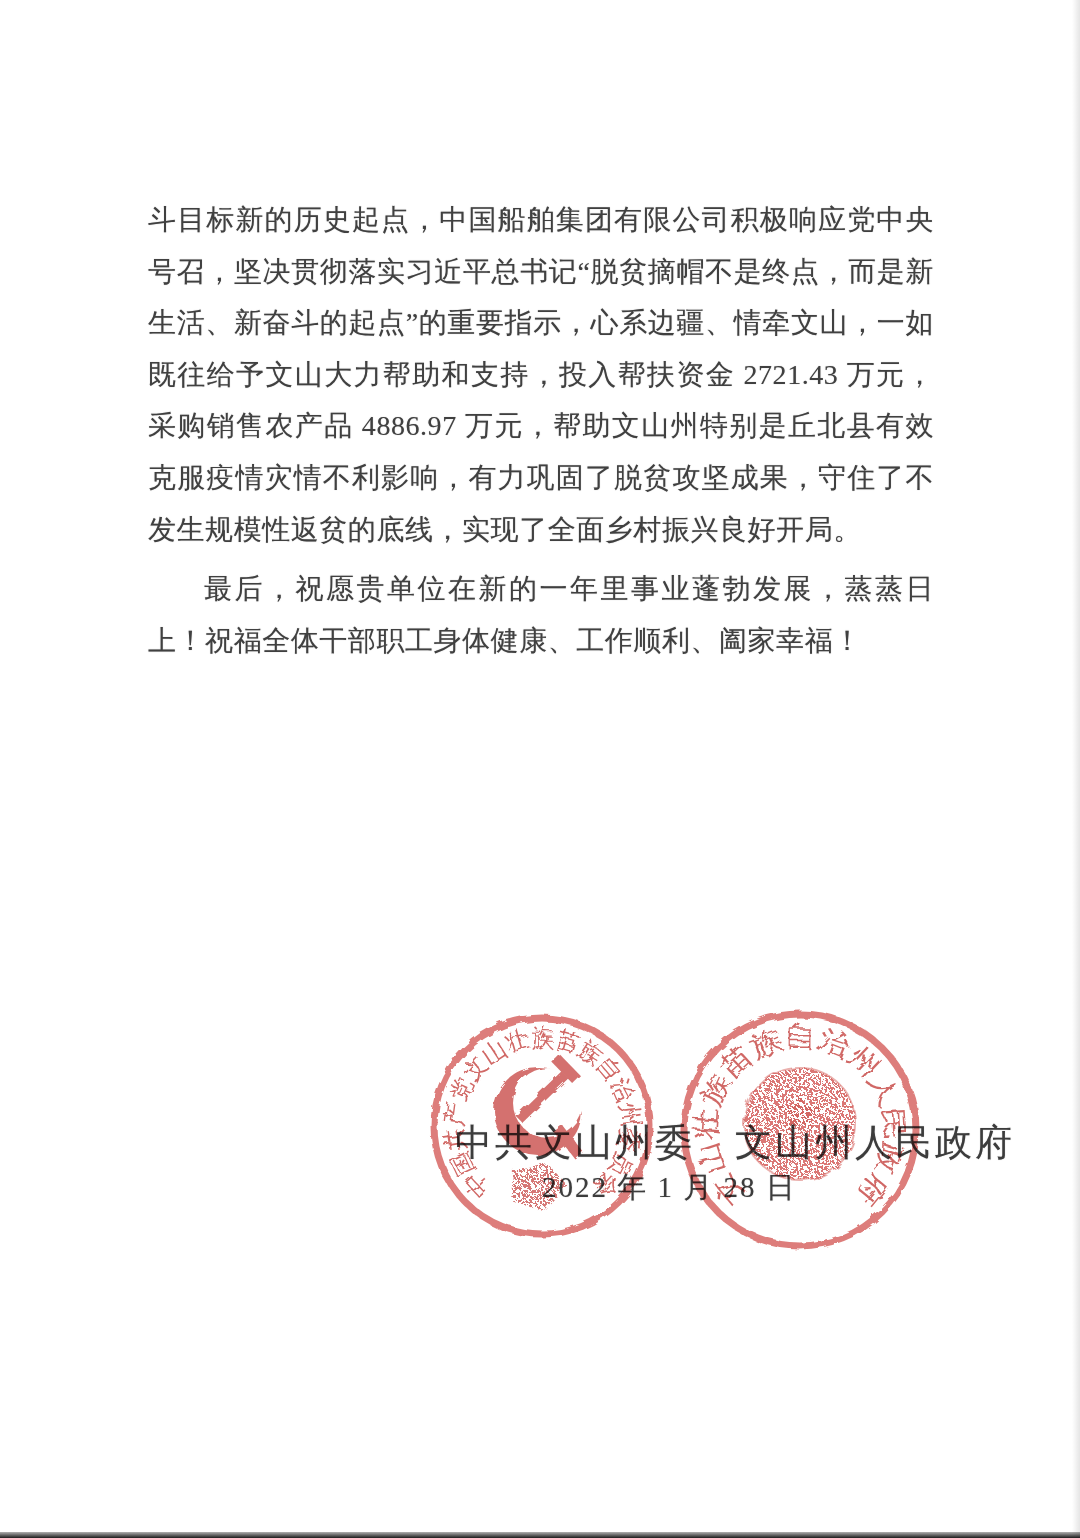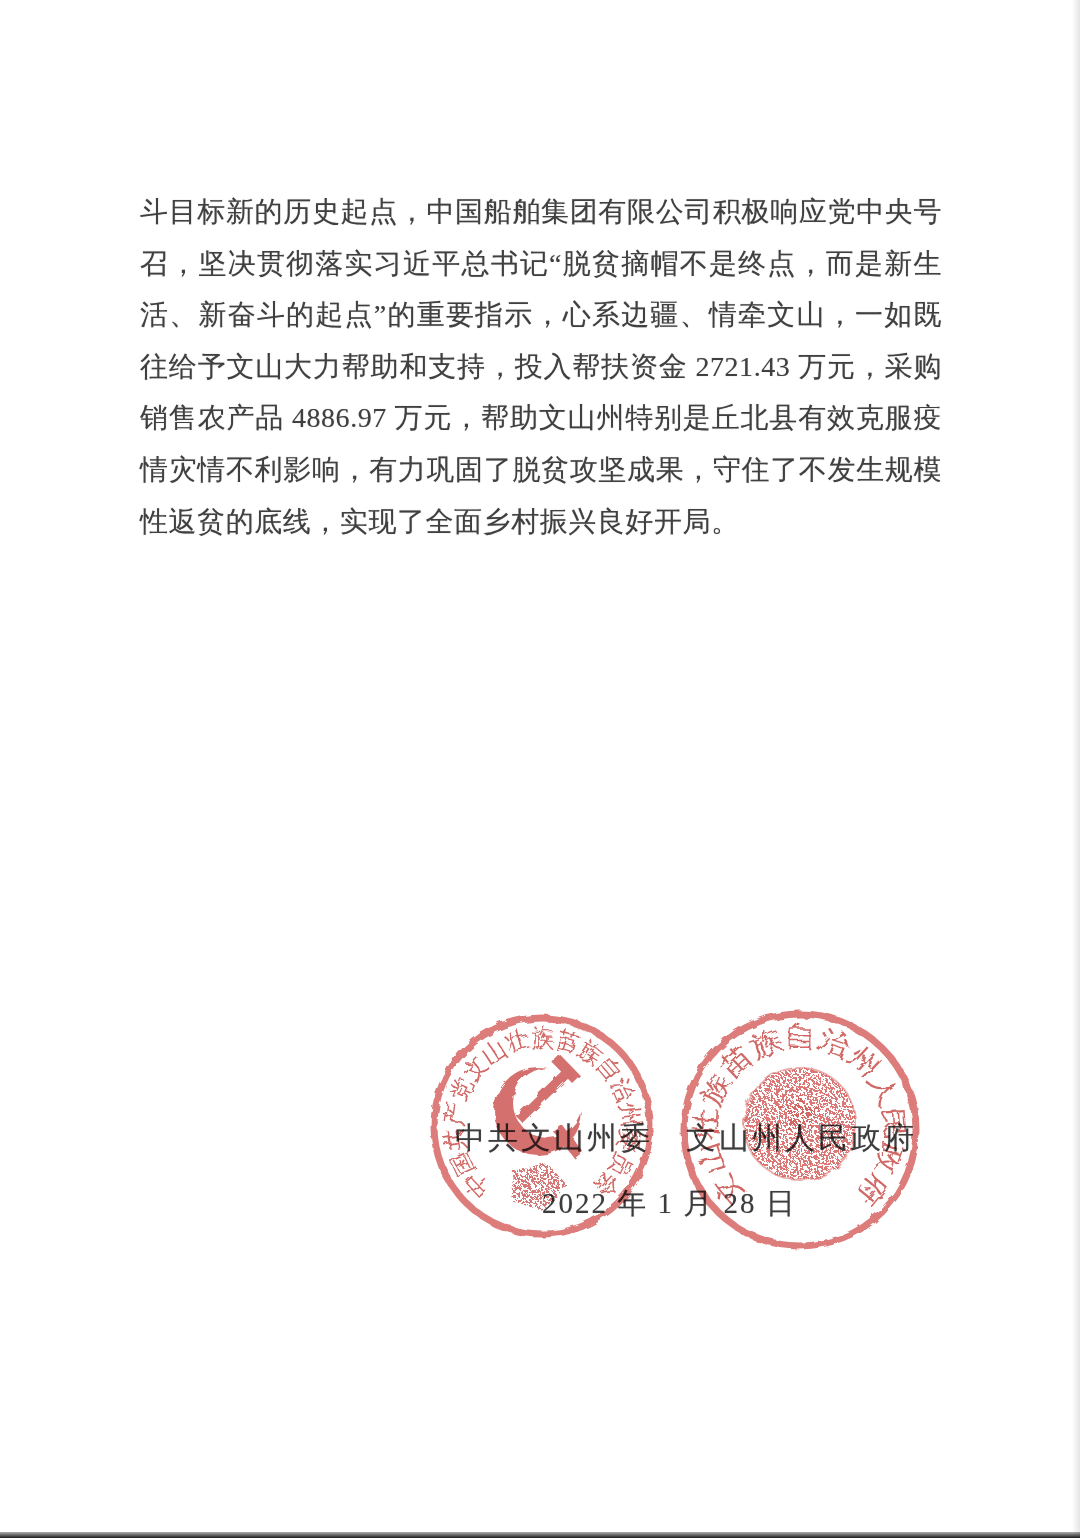--- a/index.html
+++ b/index.html
@@ -16,44 +16,43 @@
     left: 140px;
     top: 186px;
     width: 802px;
     font-size: 28px;
     line-height: 51.6px;
     letter-spacing: 0.55px;
     color: #404040;
     text-align: justify;
     text-shadow: 0 0 1px rgba(70,70,70,0.45);
   }
-  .body-text p { margin: 0; }
+  .body-text p { margin: 8px; }
   .body-text p.indent { text-indent: 2em; }
   .signature {
     position: absolute;
     left: 455px;
     top: 1118px;
-    font-size: 30px;
+    font-size: 37px;
     letter-spacing: 3px;
     color: #3c3c3c;
     text-shadow: 0 0 1px rgba(70,70,70,0.45);
     white-space: nowrap;
     z-index: 2;
   }
   .date {
     position: absolute;
     left: 542px;
     top: 1168px;
     font-size: 29px;
     letter-spacing: 2px;
     color: #3c3c3c;
     text-shadow: 0 0 1px rgba(70,70,70,0.45);
     white-space: nowrap;
     z-index: 2;
-    margin-top: 16px;
   }
   .seal {
     position: absolute;
     mix-blend-mode: multiply;
     z-index: 3;
     opacity: 0.88;
   }
   .seal-left  { left: 425px; top: 1005px; }
   .seal-right { left: 675px; top: 1002px; }
   .right-edge {
@@ -71,20 +70,21 @@
     z-index: 4;
   }
 </style>
 </head>
 <body>
 
 <div class="page">
 
   <div class="body-text">
     <p>斗目标新的历史起点，中国船舶集团有限公司积极响应党中央号召，坚决贯彻落实习近平总书记“脱贫摘帽不是终点，而是新生活、新奋斗的起点”的重要指示，心系边疆、情牵文山，一如既往给予文山大力帮助和支持，投入帮扶资金 2721.43 万元，采购销售农产品 4886.97 万元，帮助文山州特别是丘北县有效克服疫情灾情不利影响，有力巩固了脱贫攻坚成果，守住了不发生规模性返贫的底线，实现了全面乡村振兴良好开局。</p>
+    <p class="indent">最后，祝愿贵单位在新的一年里事业蓬勃发展，蒸蒸日上！祝福全体干部职工身体健康、工作顺利、阖家幸福！</p>
   </div>
 
   <div class="signature">中共文山州委　文山州人民政府</div>
   <div class="date">2022 年 1 月 28 日</div>
 
   <svg class="seal seal-left" width="235" height="242" viewBox="0 0 235 242" xmlns="http://www.w3.org/2000/svg">
     <defs>
       <filter id="rough" x="-15%" y="-15%" width="130%" height="130%">
         <feTurbulence type="fractalNoise" baseFrequency="0.08 0.1" numOctaves="2" seed="4" result="n"></feTurbulence>
         <feDisplacementMap in="SourceGraphic" in2="n" scale="6"></feDisplacementMap>

